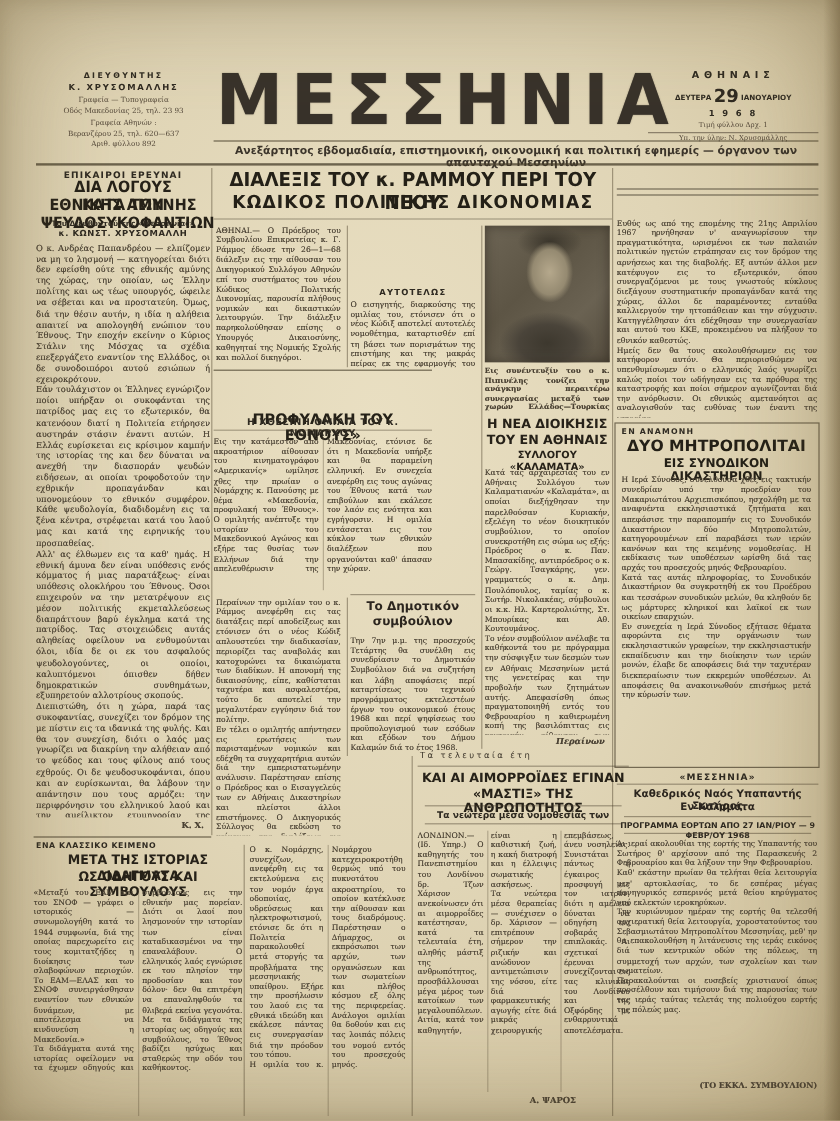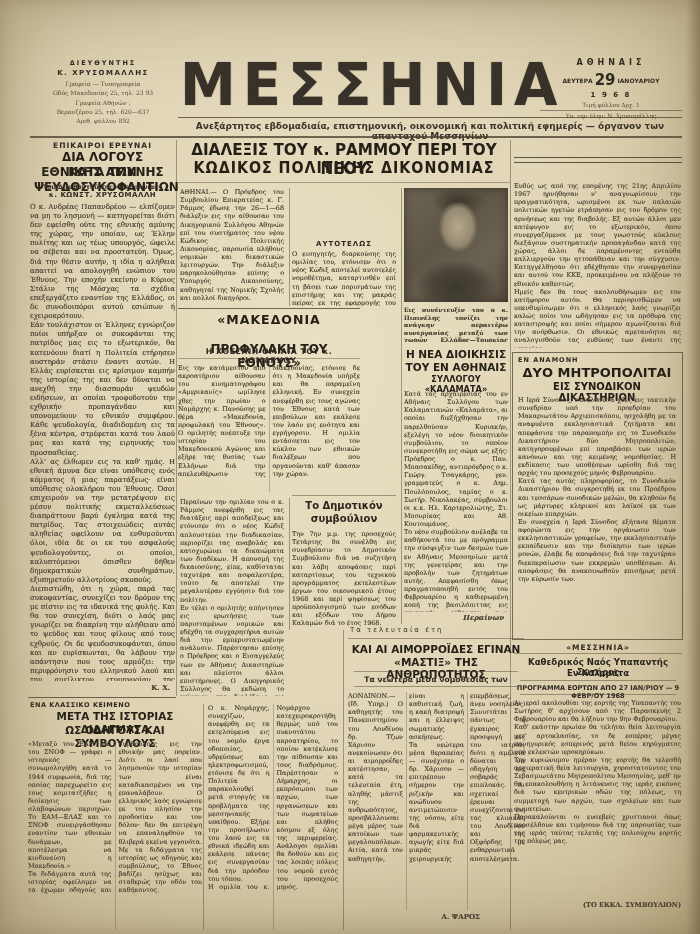--- a/index.html
+++ b/index.html
@@ -92,21 +92,20 @@
   <div class="abs body small" style="left:404px;top:306px;width:104px;height:36px;font-weight:bold;font-size:6px;">Εις συνέντευξίν του ο κ. Πιπινέλης τονίζει την ανάγκην περαιτέρω συνεργασίας μεταξύ των χωρών Ελλάδος—Τουρκίας διά την λύσιν του Κυπριακού.</div>
 
   <div class="abs hd ctr" style="left:404px;top:348px;width:104px;font-size:10.5px;color:#262118;">Η ΝΕΑ ΔΙΟΙΚΗΣΙΣ</div>
   <div class="abs hd ctr" style="left:404px;top:361px;width:104px;font-size:10.5px;color:#262118;">ΤΟΥ ΕΝ ΑΘΗΝΑΙΣ</div>
   <div class="abs hd ctr" style="left:404px;top:374px;width:104px;font-size:8.2px;color:#262118;">ΣΥΛΛΟΓΟΥ «ΚΑΛΑΜΑΤΑ»</div>
   <div class="abs body small" style="left:404px;top:390px;width:104px;height:222px;">Κατά τας αρχαιρεσίας του εν Αθήναις Συλλόγου των Καλαματιανών «Καλαμάτα», αι οποίαι διεξήχθησαν την παρελθούσαν Κυριακήν, εξελέγη το νέον διοικητικόν συμβούλιον, το οποίον συνεκροτήθη εις σώμα ως εξής: Πρόεδρος ο κ. Παν. Μπασακίδης, αντιπρόεδρος ο κ. Γεώργ. Τσαγκάρης, γεν. γραμματεύς ο κ. Δημ. Πουλόπουλος, ταμίας ο κ. Σωτήρ. Νικολακέας, σύμβουλοι οι κ.κ. Ηλ. Καρτερολιώτης, Στ. Μπουρίκας και Αθ. Κουτουμάνος.
 Το νέον συμβούλιον ανέλαβε τα καθήκοντά του με πρόγραμμα την σύσφιγξιν των δεσμών των εν Αθήναις Μεσσηνίων μετά της γενετείρας και την προβολήν των ζητημάτων αυτής. Απεφασίσθη όπως πραγματοποιηθή εντός του Φεβρουαρίου η καθιερωμένη κοπή της βασιλόπιττας εις κεντρικήν αίθουσαν των Αθηνών.</div>
   <div class="abs body sig" style="left:404px;top:613px;width:100px;font-style:italic;">Περαίνων</div>
 
   <div class="hrule" style="left:178px;top:308px;width:182px;"></div>
-  <div class="abs hd ctr" style="left:178px;top:312px;width:182px;font-size:12.5px;letter-spacing:1px;color:#242017;">«ΜΑΚΕΔΟΝΙΑ</div>
   <div class="abs hd ctr" style="left:178px;top:327px;width:182px;font-size:12px;color:#242017;margin-top:15px;">ΠΡΟΦΥΛΑΚΗ ΤΟΥ ΕΘΝΟΥΣ»</div>
   <div class="abs hd ctr" style="left:178px;top:347px;width:182px;font-size:7.8px;letter-spacing:.5px;">Η ΧΘΕΣΙΝΗ ΟΜΙΛΙΑ ΤΟΥ κ. ΝΟΜΑΡΧΟΥ</div>
   <div class="hrule" style="left:178px;top:358px;width:182px;background:rgba(70,60,42,.4);"></div>
   <div class="abs body small c2" style="left:178px;top:364px;width:182px;height:128px;">Εις την κατάμεστον από ακροατήριον αίθουσαν του κινηματογράφου «Αμερικανίς» ωμίλησε χθες την πρωίαν ο Νομάρχης κ. Πανούσης με θέμα «Μακεδονία, προφυλακή του Έθνους». Ο ομιλητής ανέπτυξε την ιστορίαν του Μακεδονικού Αγώνος και εξήρε τας θυσίας των Ελλήνων διά την απελευθέρωσιν της Μακεδονίας, ετόνισε δε ότι η Μακεδονία υπήρξε και θα παραμείνη ελληνική. Εν συνεχεία ανεφέρθη εις τους αγώνας του Έθνους κατά των επιβούλων και εκάλεσε τον λαόν εις ενότητα και εγρήγορσιν. Η ομιλία εντάσσεται εις τον κύκλον των εθνικών διαλέξεων που οργανούνται καθ' άπασαν την χώραν.</div>
 
   <div class="abs body small" style="left:180px;top:498px;width:104px;height:198px;">Περαίνων την ομιλίαν του ο κ. Ράμμος ανεφέρθη εις τας διατάξεις περί αποδείξεως και ετόνισεν ότι ο νέος Κώδιξ απλουστεύει την διαδικασίαν, περιορίζει τας αναβολάς και κατοχυρώνει τα δικαιώματα των διαδίκων. Η απονομή της δικαιοσύνης, είπε, καθίσταται ταχυτέρα και ασφαλεστέρα, τούτο δε αποτελεί την μεγαλυτέραν εγγύησιν διά τον πολίτην.
 Εν τέλει ο ομιλητής απήντησεν εις ερωτήσεις των παρισταμένων νομικών και εδέχθη τα συγχαρητήρια αυτών διά την εμπεριστατωμένην ανάλυσιν. Παρέστησαν επίσης ο Πρόεδρος και ο Εισαγγελεύς των εν Αθήναις Δικαστηρίων και πλείστοι άλλοι επιστήμονες. Ο Δικηγορικός Σύλλογος θα εκδώση το κείμενον της διαλέξεως εις ίδιον τεύχος.</div>
 
   <div class="hrule" style="left:292px;top:495px;width:104px;background:rgba(70,60,42,.45);"></div>
   <div class="abs hd ctr" style="left:292px;top:500px;width:104px;font-size:10px;font-weight:bold;color:#2b2固51e;color:#2b251e;">Το Δημοτικόν</div>

